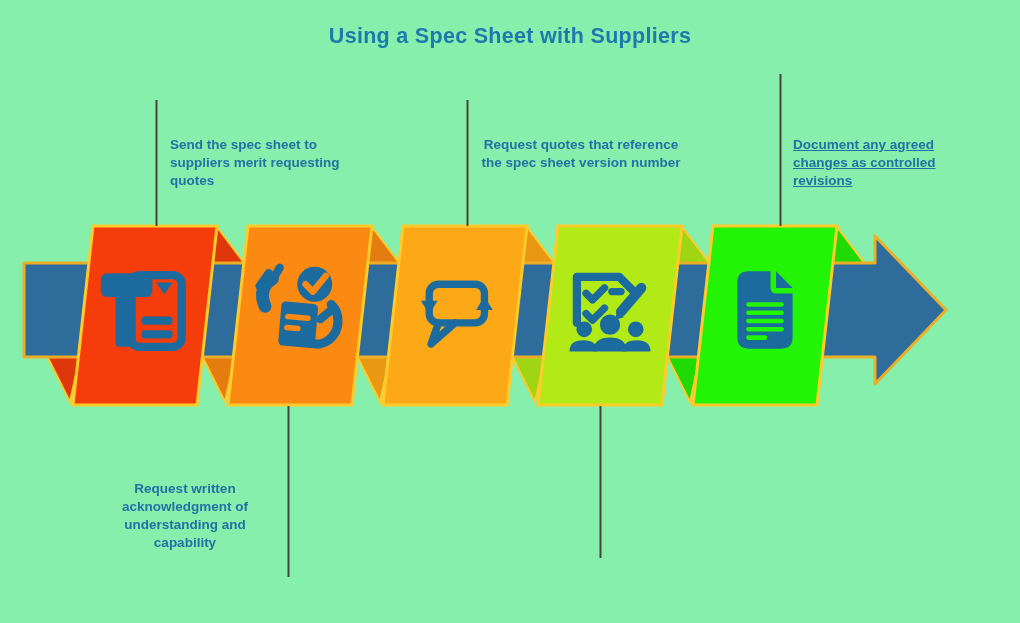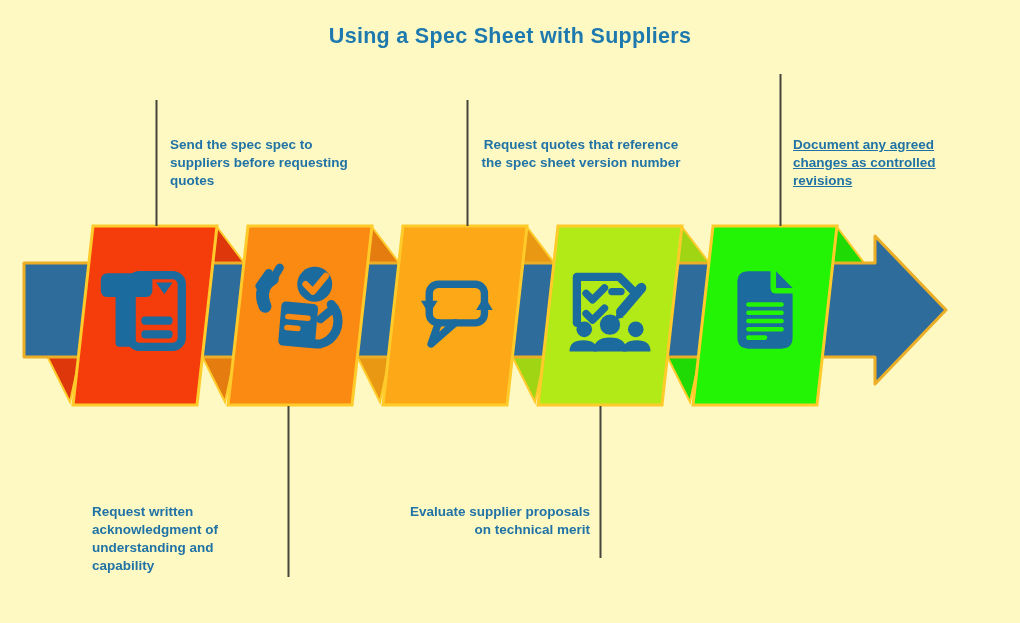--- a/index.html
+++ b/index.html
@@ -1,35 +1,35 @@
 <!DOCTYPE html>
 <html><head>
 <meta charset="utf-8">
 <style>
   html,body{margin:0;padding:0;background:#ffffff;}
   .canvas{
     position:relative;
     width:1020px;height:623px;
-    background:#fef9c3;
+    background:#86efac;
     font-family:"Liberation Sans", sans-serif;
     overflow:hidden;
   }
   .title{
     position:absolute;top:24px;left:0;width:1020px;
     text-align:center;
     font-size:21.5px;font-weight:bold;letter-spacing:.3px;
     color:#1E7AAE;
   }
   .step-label{
     position:absolute;
     font-size:13.5px;font-weight:bold;line-height:18px;
     color:#2173A6;
   }
   .tb1{left:170px;top:136px;width:186px;text-align:left;}
-  .tb2{left:92px;top:503px;width:186px;text-align:left;}
+  .tb2{left:92px;top:480px;width:186px;text-align:center;}
   .tb3{left:481px;top:136px;width:200px;text-align:center;}
   .tb4{left:392px;top:503px;width:198px;text-align:right;}
   .tb5{left:793px;top:136px;width:188px;text-align:left;text-decoration:underline;}
   svg.scene{position:absolute;top:0;left:0;}
 </style>
 </head>
 <body>
 
 <div class="canvas">
 
@@ -113,19 +113,18 @@
 
     <g stroke="#45453A" stroke-width="2">
       <line x1="156.5" y1="100" x2="156.5" y2="226"></line>
       <line x1="288.5" y1="406" x2="288.5" y2="577"></line>
       <line x1="467.5" y1="100" x2="467.5" y2="226"></line>
       <line x1="600.5" y1="406" x2="600.5" y2="558"></line>
       <line x1="780.5" y1="74" x2="780.5" y2="226"></line>
     </g>
   </svg>
 
-  <div class="step-label tb1">Send the spec spec to suppliers before requesting quotes</div>
+  <div class="step-label tb1">Send the spec sheet to suppliers merit requesting quotes</div>
   <div class="step-label tb2">Request written acknowledgment of understanding and capability</div>
   <div class="step-label tb3">Request quotes that reference the spec sheet version number</div>
-  <div class="step-label tb4">Evaluate supplier proposals on technical merit</div>
   <div class="step-label tb5">Document any agreed changes as controlled revisions</div>
 
 </div>
 
 </body></html>

